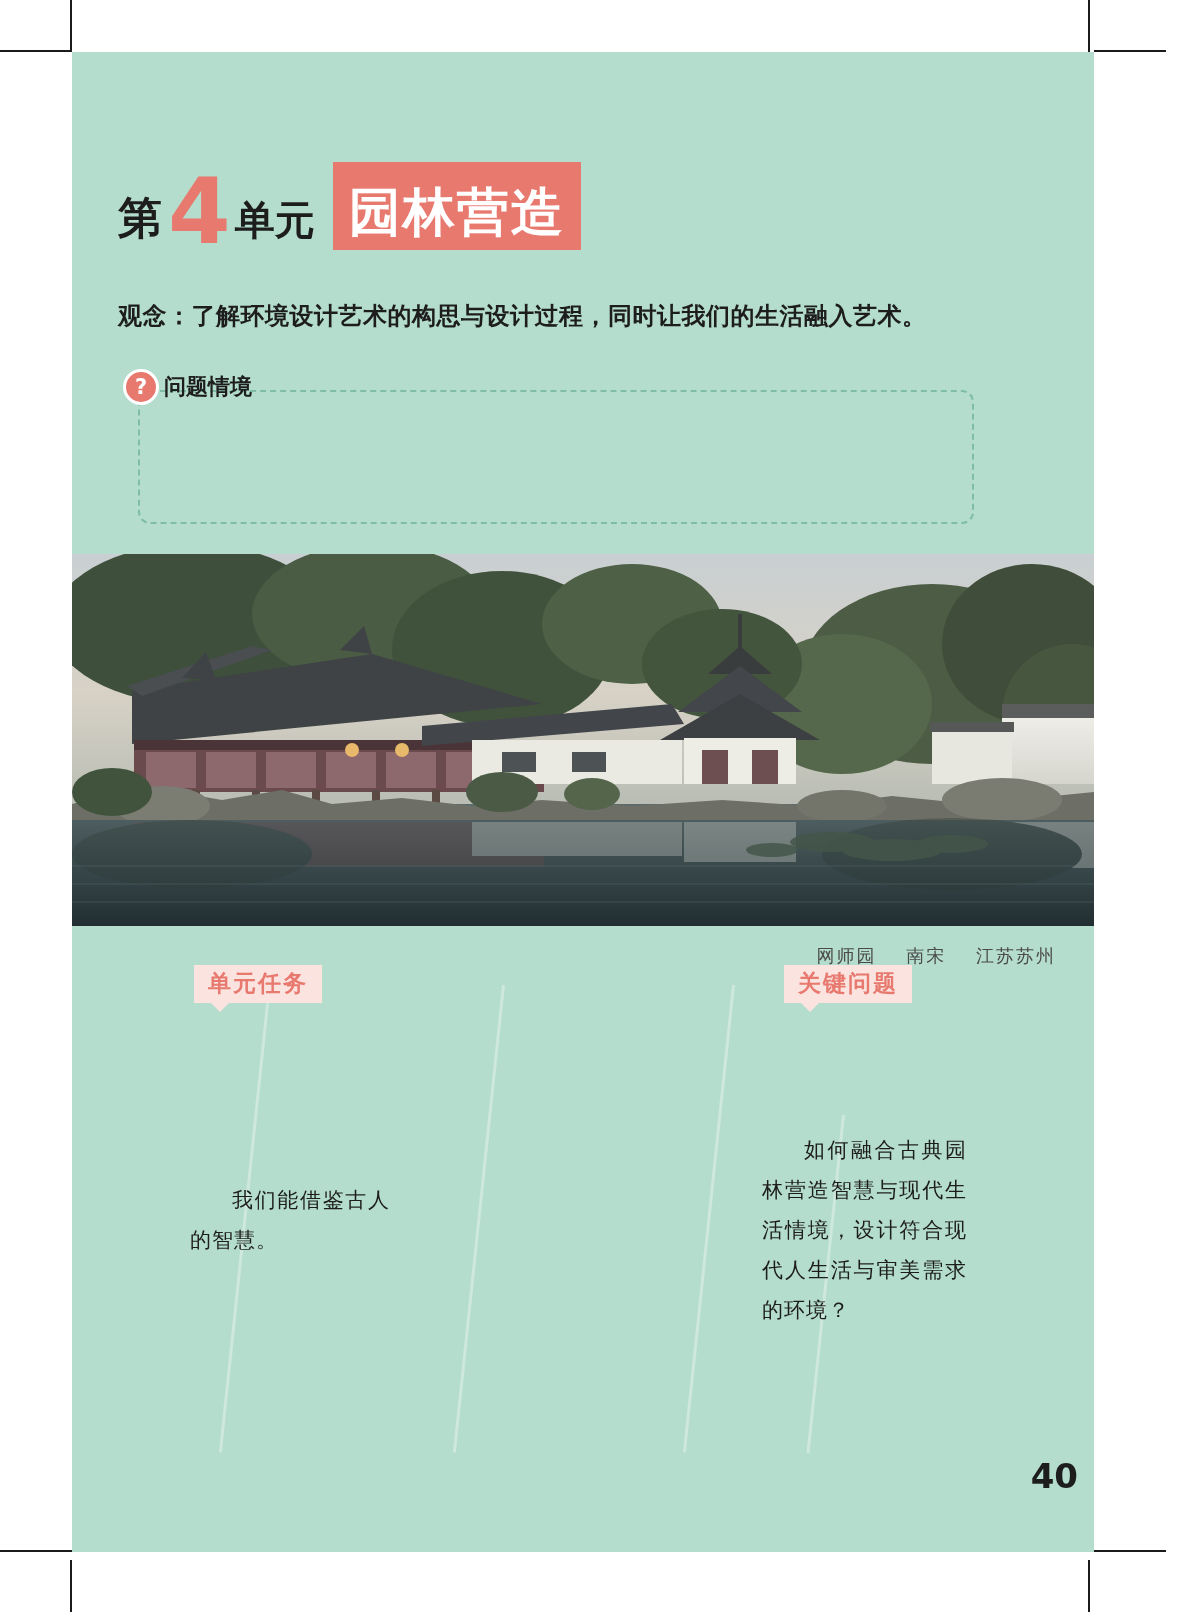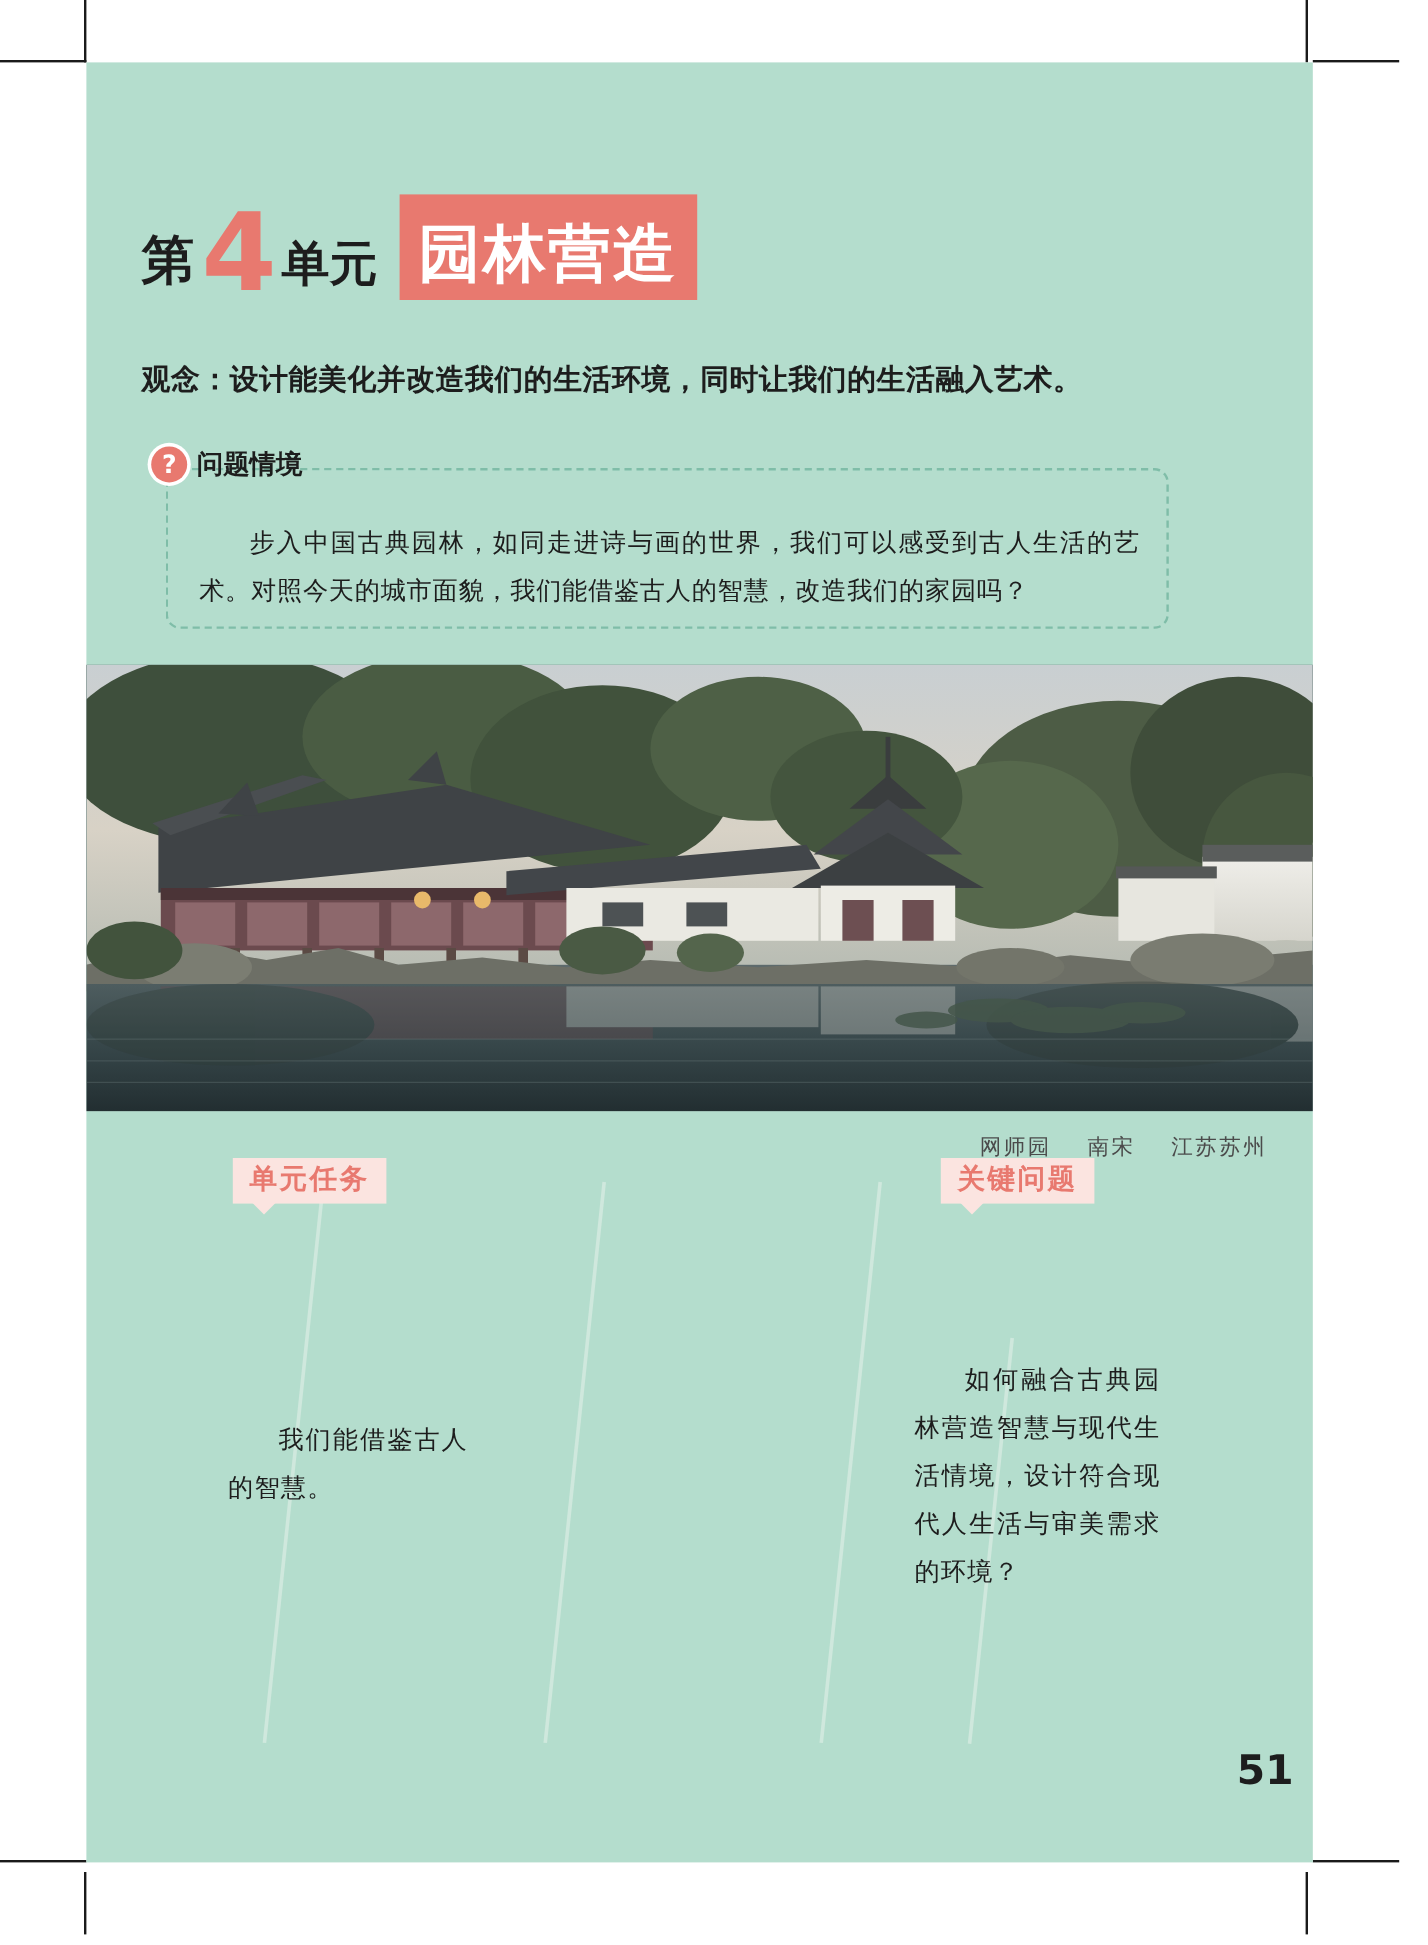--- a/index.html
+++ b/index.html
@@ -258,30 +258,29 @@
 
 <div class="page">
 
   <div class="title-row" style="left:46px;top:88px;">
     <span class="t-di">第</span>
     <span class="t-num">4</span>
     <span class="t-danyuan">单元</span>
     <span class="t-badge">园林营造</span>
   </div>
 
-  <div class="concept" style="left:46px;top:248px;">观念：设计能美化并改造我们的生活环境，同时让我们的生活融入艺术。</div>
+  <div class="concept" style="left:46px;top:248px;">观念：了解环境设计艺术的构思与设计过程，同时让我们的生活融入艺术。</div>
 
   <div class="qs-box" style="left:66px;top:338px;">
     <div class="qs-box-notch"></div>
   </div>
   <div class="qs-head" style="left:54px;top:320px;">
     <span class="qs-icon">?</span>
     <span class="qs-title">问题情境</span>
   </div>
-  <div class="qs-text" style="left:94px;top:380px;width:784px;">步入中国古典园林，如同走进诗与画的世界，我们可以感受到古人生活的艺术。对照今天的城市面貌，我们能借鉴古人的智慧，改造我们的家园吗？</div>
 
   <div class="photo" style="left:0;top:502px;">
     <svg width="1022" height="372" viewBox="0 0 1022 372" xmlns="http://www.w3.org/2000/svg">
       <defs>
         <linearGradient id="sky" x1="0" y1="0" x2="0" y2="1">
           <stop offset="0%" stop-color="#c9cfd2"></stop>
           <stop offset="55%" stop-color="#d8d2c6"></stop>
           <stop offset="100%" stop-color="#b9bdb4"></stop>
         </linearGradient>
         <linearGradient id="water" x1="0" y1="0" x2="0" y2="1">
@@ -405,14 +404,14 @@
       <div class="col-body c1-body">我们能借鉴古人的智慧。</div>
     </div>
 
 
     <div class="col col-3">
       <span class="tag">关键问题</span>
       <div class="col-body c3-body">如何融合古典园林营造智慧与现代生活情境，设计符合现代人生活与审美需求的环境？</div>
     </div>
   </div>
 
-  <div class="pageno" style="right:16px;bottom:56px;">51</div>
+  <div class="pageno" style="right:16px;bottom:56px;">40</div>
 </div>
 
 </body></html>

